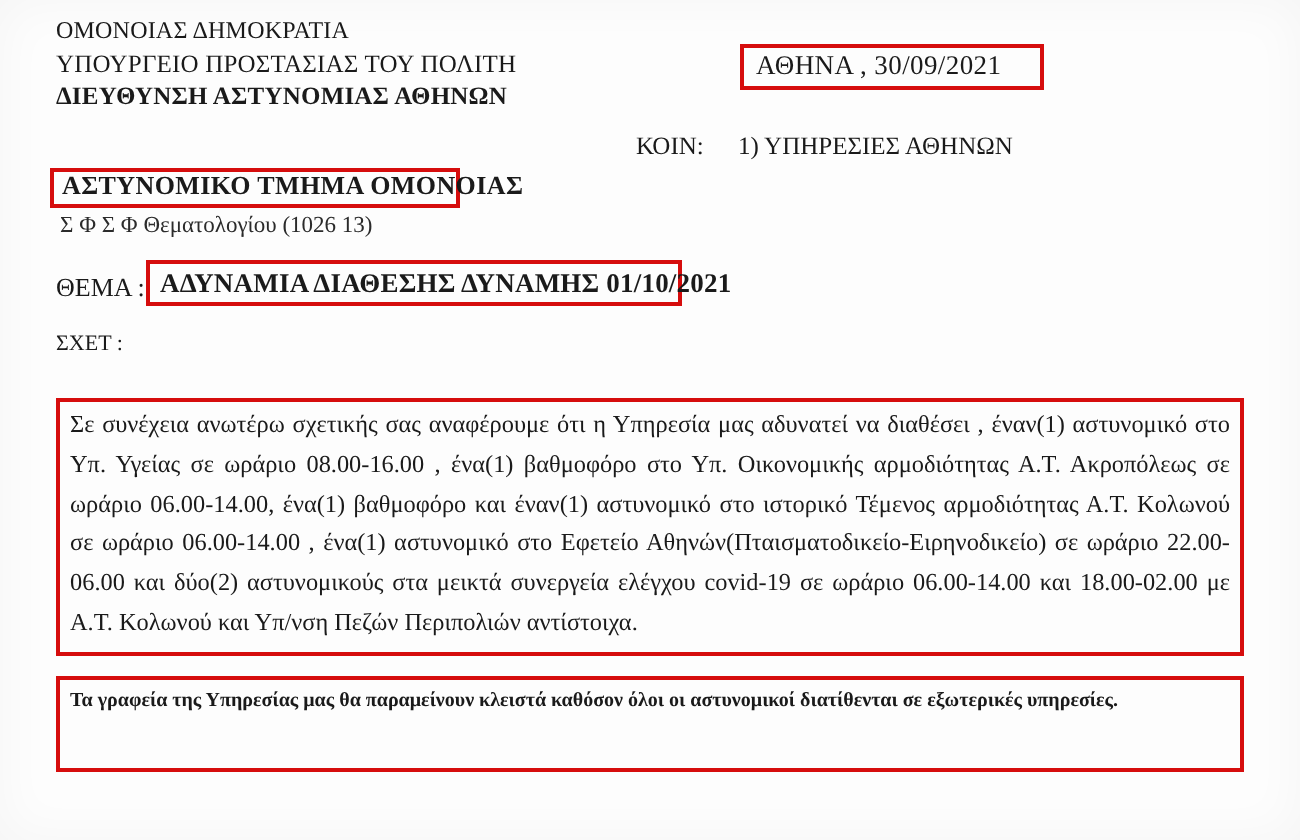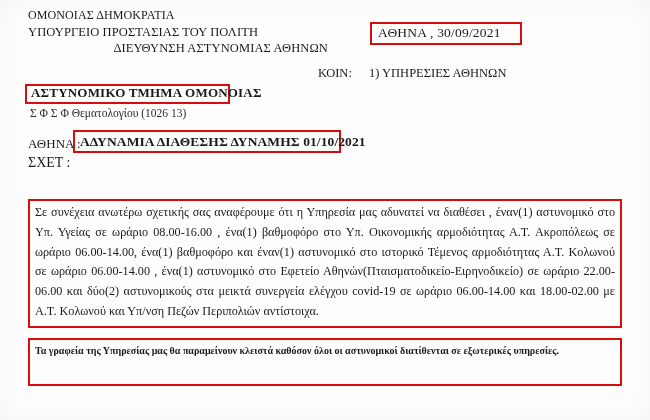--- a/index.html
+++ b/index.html
@@ -35,21 +35,21 @@
     top: 8px;
     width: 300px;
     line-height: 1.30;
     font-size: 12.5px;
     letter-spacing: 0.1px;
   }
   .letterhead .l1 { font-size: 12px; }
   .letterhead .l2 { font-size: 12.5px; }
   .letterhead .l3 { font-size: 12.5px; }
   .letterhead .l4 { font-size: 12px; }
-  .letterhead .l5 { font-size: 12.5px; font-weight: normal; text-align: right; }
+  .letterhead .l5 { font-size: 12.5px; font-weight: bold; }
 
   .hl-unit {
     left: 25px;
     top: 84px;
     width: 205px;
     height: 20px;
   }
   .unit-text {
     left: 31px;
     top: 85px;
@@ -105,22 +105,22 @@
     left: 80px;
     top: 134px;
     font-size: 13.5px;
     font-weight: bold;
     letter-spacing: 0.1px;
   }
 
   
   .sxet-label {
     left: 28px;
-    top: 155px;
-    font-size: 14px;
+    top: 166px;
+    font-size: 11px;
   }
   .sxet-body {
     left: 108px;
     top: 166px;
     font-size: 12.5px;
   }
   .sxet-body span { margin-right: 10px; }
 
   
   .hl-p1 {
@@ -186,21 +186,21 @@
   <div class="abs subjectline nowrap">Σ  Φ  Σ Φ Θεματολογίου (1026 13)</div>
 
   <div class="abs redbox hl-date"></div>
   <div class="abs datetext nowrap">ΑΘΗΝΑ , 30/09/2021</div>
 
   <div class="abs koin nowrap">
     <span>ΚΟΙΝ:</span>
     <span class="to">1) ΥΠΗΡΕΣΙΕΣ ΑΘΗΝΩΝ</span>
   </div>
 
-  <div class="abs thema-label nowrap">ΑΘΗΝΑ :</div>
+  <div class="abs thema-label nowrap">ΘΕΜΑ :</div>
   <div class="abs redbox hl-thema"></div>
   <div class="abs thema-text nowrap">ΑΔΥΝΑΜΙΑ ΔΙΑΘΕΣΗΣ ΔΥΝΑΜΗΣ 01/10/2021</div>
 
   <div class="abs sxet-label nowrap">ΣΧΕΤ :</div>
 
   <div class="abs redbox hl-p1"></div>
   <div class="abs p1">Σε συνέχεια ανωτέρω σχετικής σας αναφέρουμε ότι η Υπηρεσία μας αδυνατεί να διαθέσει , έναν(1) αστυνομικό στο Υπ. Υγείας σε ωράριο 08.00-16.00 , ένα(1) βαθμοφόρο στο Υπ. Οικονομικής αρμοδιότητας Α.Τ. Ακροπόλεως σε ωράριο 06.00-14.00, ένα(1) βαθμοφόρο και έναν(1) αστυνομικό στο ιστορικό Τέμενος αρμοδιότητας Α.Τ. Κολωνού σε ωράριο 06.00-14.00 , ένα(1) αστυνομικό στο Εφετείο Αθηνών(Πταισματοδικείο-Ειρηνοδικείο) σε ωράριο 22.00-06.00 και δύο(2) αστυνομικούς στα μεικτά συνεργεία ελέγχου covid-19 σε ωράριο 06.00-14.00 και 18.00-02.00 με Α.Τ. Κολωνού και Υπ/νση Πεζών Περιπολιών αντίστοιχα.</div>
 
   <div class="abs redbox hl-p2"></div>
   <div class="abs p2">Τα γραφεία της Υπηρεσίας μας θα παραμείνουν κλειστά καθόσον όλοι οι αστυνομικοί διατίθενται σε εξωτερικές υπηρεσίες.</div>

